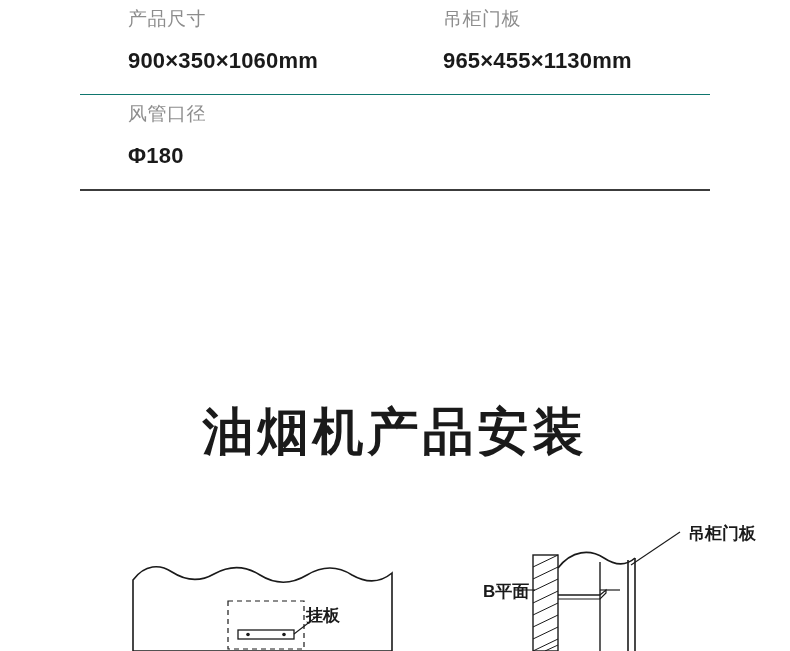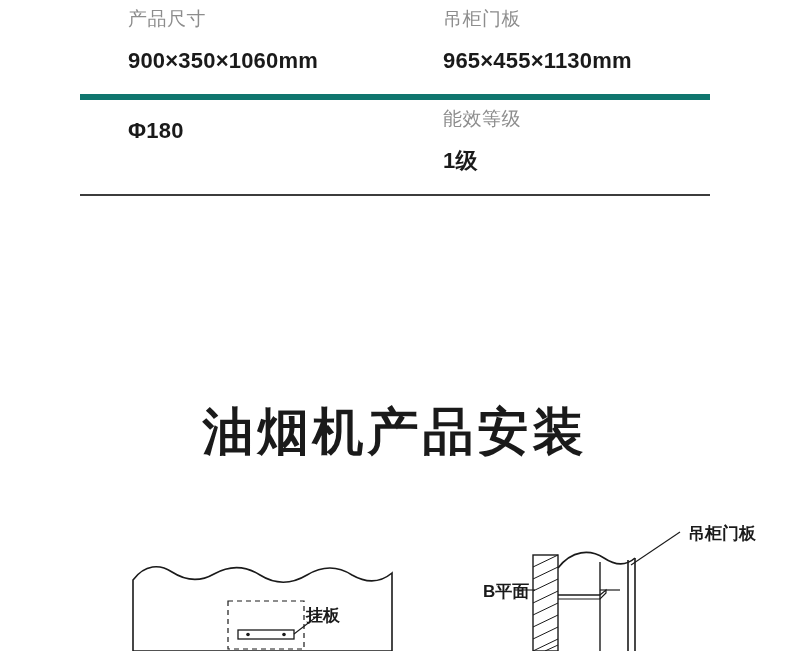--- a/index.html
+++ b/index.html
@@ -24,21 +24,21 @@
   
   .spec-table {
     position: absolute;
     left: 80px;
     top: 0px;
     width: 630px;
   }
   .spec-row {
     display: flex;
     flex-direction: row;
-    border-bottom: 6px solid #0f766e;
+    border-bottom: 1px solid #0f766e;
     padding: 4px 0 16px 0;
   }
   .spec-row.last {
     border-bottom: 2px solid #3c3c3c;
   }
   .spec-cell {
     width: 50%;
     box-sizing: border-box;
     padding-left: 48px;
   }
@@ -107,25 +107,22 @@
         <div class="spec-value">900×350×1060mm</div>
       </div>
       <div class="spec-cell">
         <div class="spec-label">吊柜门板</div>
         <div class="spec-value">965×455×1130mm</div>
       </div>
     </div>
 
     <div class="spec-row last">
       <div class="spec-cell">
+        <div class="spec-label">风管口径</div>
         <div class="spec-value">Φ180</div>
-      </div>
-      <div class="spec-cell">
-        <div class="spec-label">能效等级</div>
-        <div class="spec-value">1级</div>
       </div>
     </div>
 
   </div>
 
   <div class="section-heading">油烟机产品安装</div>
 
   <div class="diagram">
     <svg width="790" height="131" viewBox="0 0 790 131" xmlns="http://www.w3.org/2000/svg">
 

